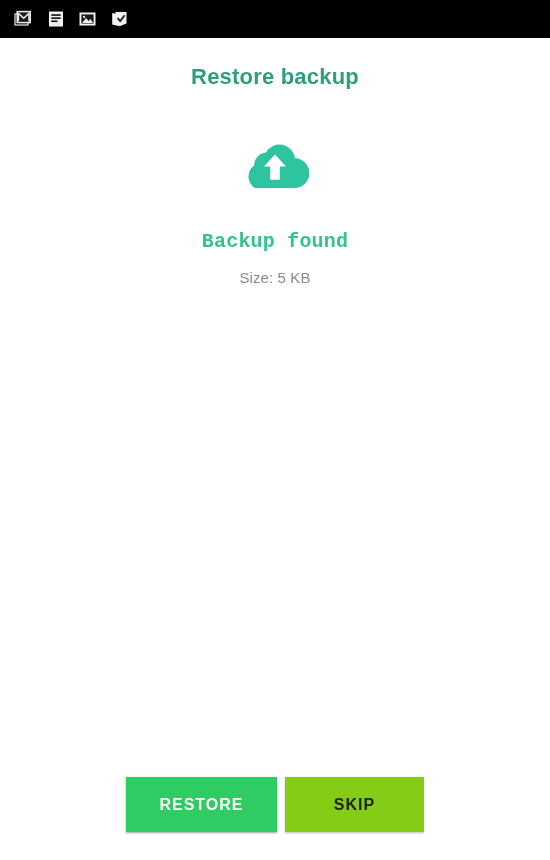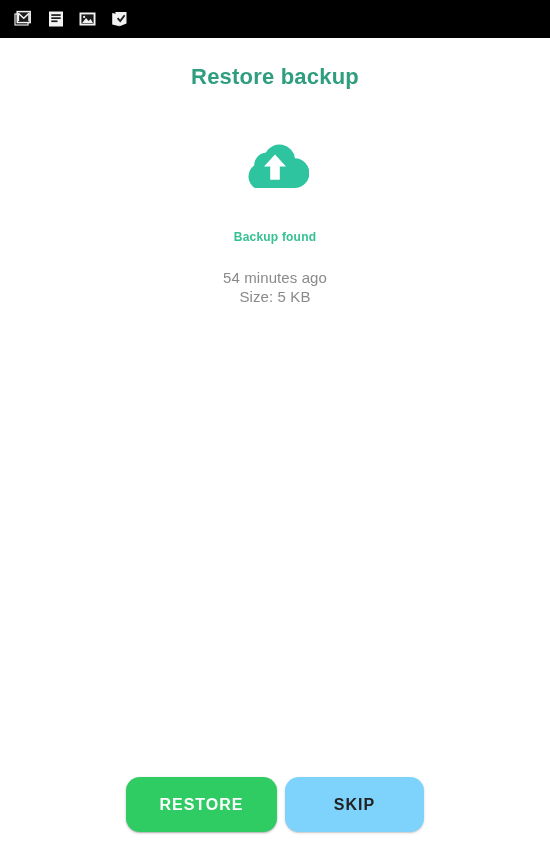--- a/index.html
+++ b/index.html
@@ -81,23 +81,24 @@
     justify-content: center;
   }
 
   .status-label {
     position: absolute;
     top: 192px;
     left: 0;
     width: 550px;
     text-align: center;
     color: #35c293;
-    font-size: 12px;
+    font-size: 20px;
     font-weight: bold;
     letter-spacing: 0.2px;
+    font-family: Liberation Mono, monospace;
   }
 
   .meta-lines {
     position: absolute;
     top: 230px;
     left: 0;
     width: 550px;
     text-align: center;
   }
   .meta-line {
@@ -117,37 +118,37 @@
     display: flex;
     gap: 8px;
   }
   .btn {
     border: none;
     outline: none;
     font-family: "Liberation Sans", sans-serif;
     font-size: 16px;
     font-weight: bold;
     letter-spacing: 1px;
-    border-radius: 14px;
+    border-radius: 0;
     cursor: pointer;
     display: flex;
     align-items: center;
     justify-content: center;
   }
   .btn-restore {
     width: 151px;
     height: 55px;
     background: #2ecc62;
     color: #ffffff;
     box-shadow: 0 1px 3px rgba(0,0,0,0.22), 0 1px 1px rgba(0,0,0,0.14);
   }
   .btn-skip {
     width: 139px;
     height: 55px;
-    background: #7dd3fc;
+    background: #84cc16;
     color: #222222;
     box-shadow: 0 1px 3px rgba(0,0,0,0.14), 0 1px 1px rgba(0,0,0,0.10);
   }
 </style>
 </head>
 <body>
 
 <div class="status-bar">
 
   <div class="status-left">
@@ -204,21 +205,20 @@
                  A13.6 13.6 0 0 0 13.8 50.0 L53.0 50.0
                  A14.9 14.9 0 0 0 54.0 20.2 Z" fill="#2ec4a0"></path>
         <path d="M34.0 16.4 L45.0 28.4 L38.8 28.4 L38.8 41.8 L29.2 41.8 L29.2 28.4 L23.0 28.4 Z" fill="#ffffff"></path>
       </svg>
     </span>
   </div>
 
   <div class="status-label">Backup found</div>
 
   <div class="meta-lines">
-    <div class="meta-line">54 minutes ago</div>
     <div class="meta-line">Size: 5 KB</div>
   </div>
 
   <div class="button-row">
     <button class="btn btn-restore">RESTORE</button>
     <button class="btn btn-skip">SKIP</button>
   </div>
 
 </div>
 

